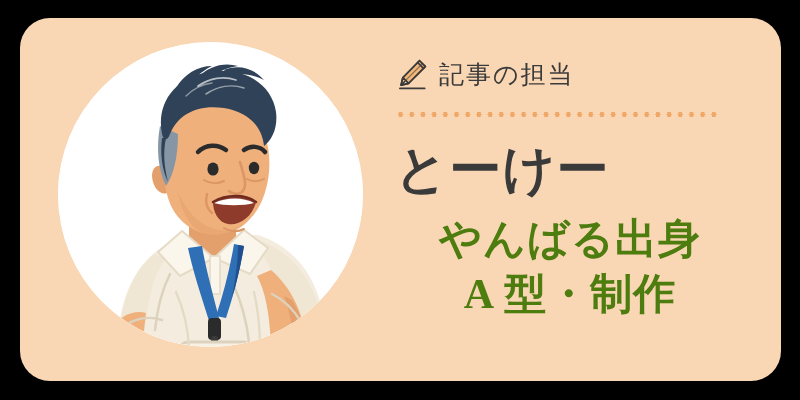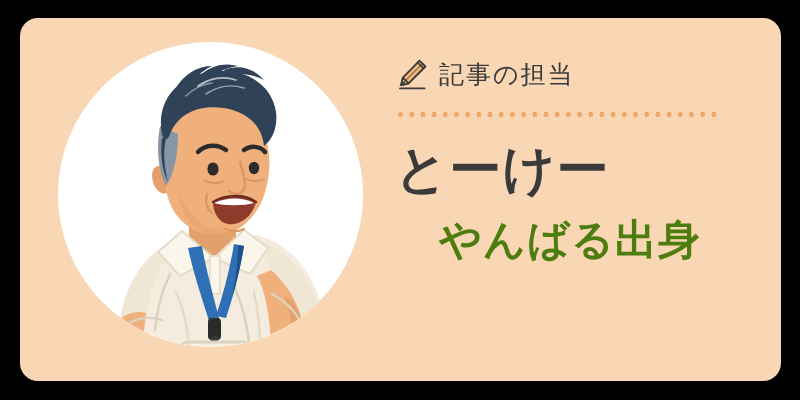--- a/index.html
+++ b/index.html
@@ -22,23 +22,24 @@
   }
 
   
   .profile-card {
     position: absolute;
     left: 20px;
     top: 18px;
     width: 761px;
     height: 363px;
     background: #FAD7B4;
-    border-radius: 18px;
+    border-radius: 30px;
     box-sizing: border-box;
     overflow: hidden;
+    font-family: Liberation Serif, serif;
   }
 
   
   .avatar-wrap {
     position: absolute;
     left: 38px;   
     top: 24px;    
     width: 305px;
     height: 305px;
   }
@@ -246,18 +247,19 @@
         </svg>
         <span class="section-head-label">記事の担当</span>
       </div>
 
       <div class="dotted-divider"></div>
 
       <div class="display-name">とーけー</div>
 
       <div class="meta-lines">
         <div class="meta-line">やんばる出身</div>
+        <div class="meta-line">A 型・制作</div>
       </div>
 
     </div>
 
   </div>
 </div>
 
 </body></html>

